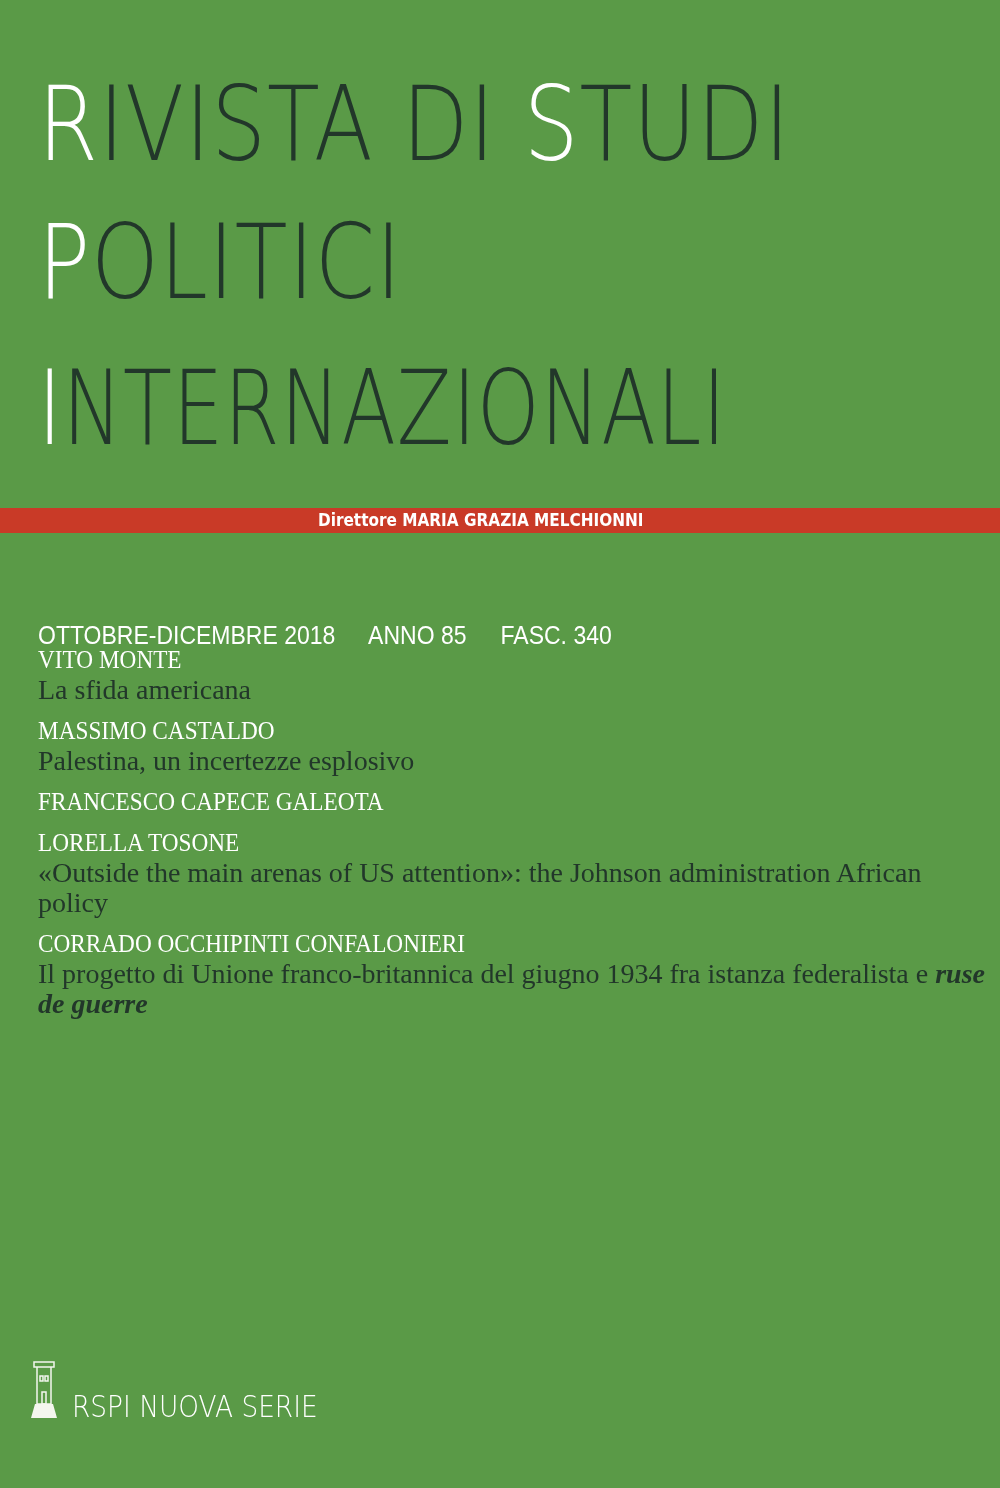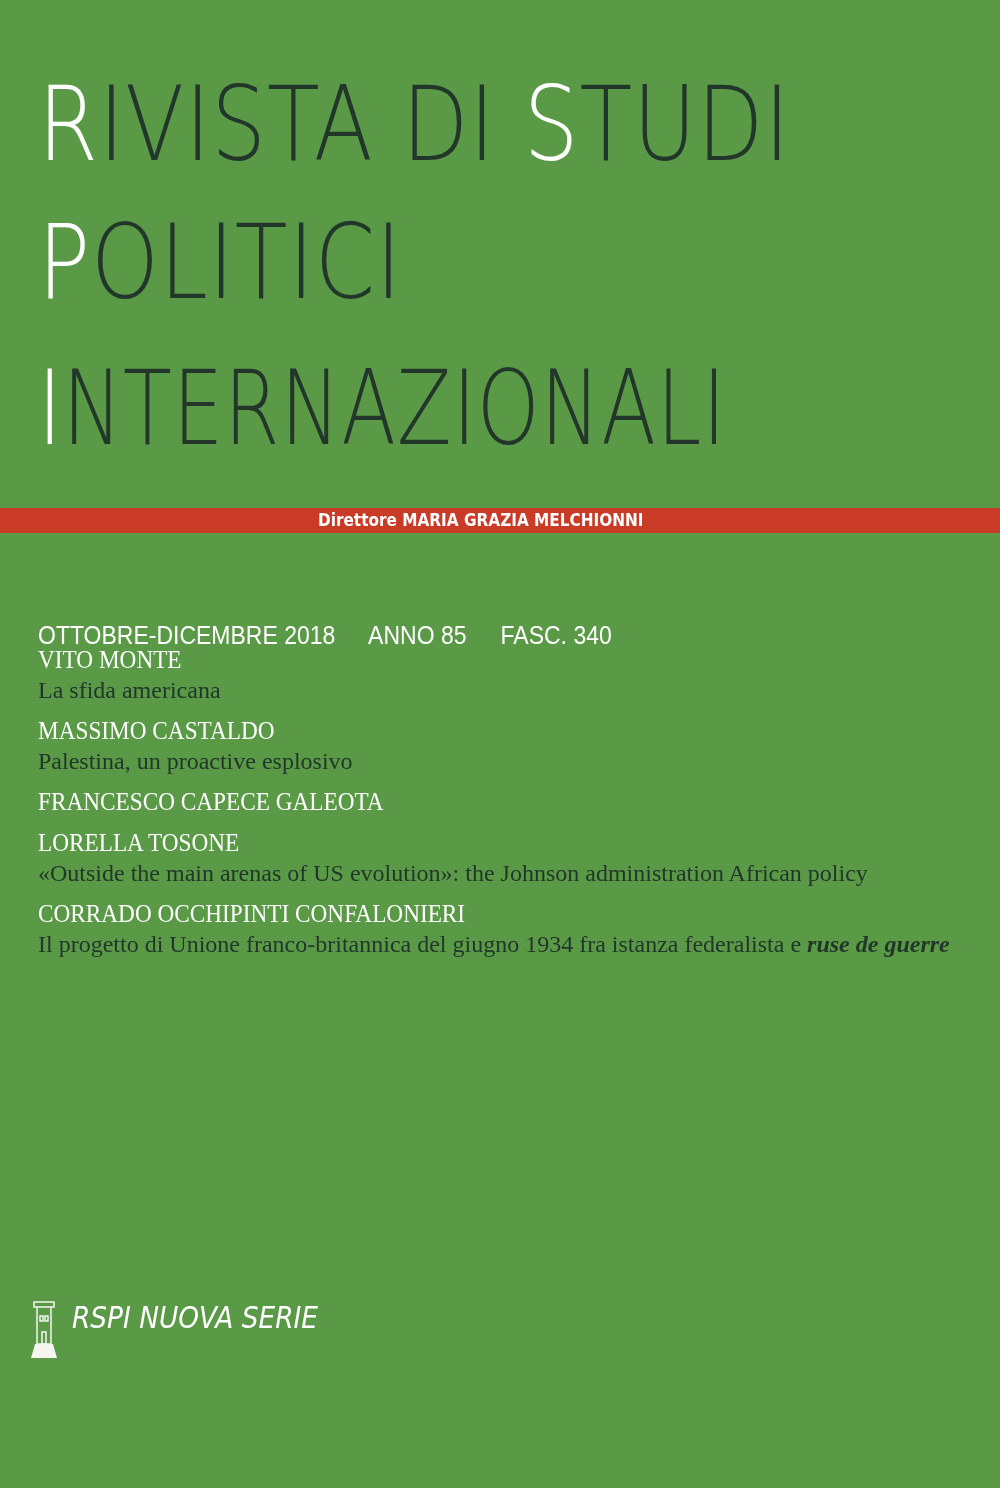--- a/index.html
+++ b/index.html
@@ -46,26 +46,26 @@
   .issue span { margin-right:30px; }
   .toc { position:absolute; left:38px; top:645px; width:950px; }
   .entry { margin-bottom:11px; }
   .author {
     font-family:"Liberation Serif", serif;
     color:#ffffff; font-size:25px; line-height:30px;
     transform:scaleX(0.93); transform-origin:left top; white-space:nowrap;
   }
   .article {
     font-family:"Liberation Serif", serif;
-    color:#22372a; font-size:24px; line-height:30px;
+    color:#22372a; font-size:28px; line-height:30px;
   }
   .article em { font-style:italic;font-weight:bold; }
   .footer {
-    position:absolute; left:30px; top:1300px;
-    display:flex; align-items:flex-start;font-style:italic;
+    position:absolute; left:30px; top:1360px;
+    display:flex; align-items:flex-end;
   }
   .tower { width:28px; height:60px; }
   .footer-text {
     font-family:"DejaVu Sans", sans-serif; font-weight:300;
     color:#ffffff; font-size:30px; margin-left:14px; margin-bottom:-4px;
     transform:scaleX(0.88); transform-origin:left bottom; white-space:nowrap;
   }
 </style>
 </head>
 <body>
@@ -86,28 +86,28 @@
   <span>FASC. 340</span>
 </div>
 
 <div class="toc">
   <div class="entry">
     <div class="author">VITO MONTE</div>
     <div class="article">La sfida americana</div>
   </div>
   <div class="entry">
     <div class="author">MASSIMO CASTALDO</div>
-    <div class="article">Palestina, un proactive esplosivo</div>
+    <div class="article">Palestina, un incertezze esplosivo</div>
   </div>
   <div class="entry">
     <div class="author">FRANCESCO CAPECE GALEOTA</div>
   </div>
   <div class="entry">
     <div class="author">LORELLA TOSONE</div>
-    <div class="article">«Outside the main arenas of US evolution»: the Johnson administration African policy</div>
+    <div class="article">«Outside the main arenas of US attention»: the Johnson administration African policy</div>
   </div>
   <div class="entry">
     <div class="author">CORRADO OCCHIPINTI CONFALONIERI</div>
     <div class="article"><span>Il progetto di Unione franco-britannica del giugno 1934 fra istanza federalista e </span><em>ruse de guerre</em></div>
   </div>
 </div>
 
 <div class="footer">
   <svg class="tower" viewBox="0 0 28 60">
     <g fill="none" stroke="#f4f6ef" stroke-width="1.5">

